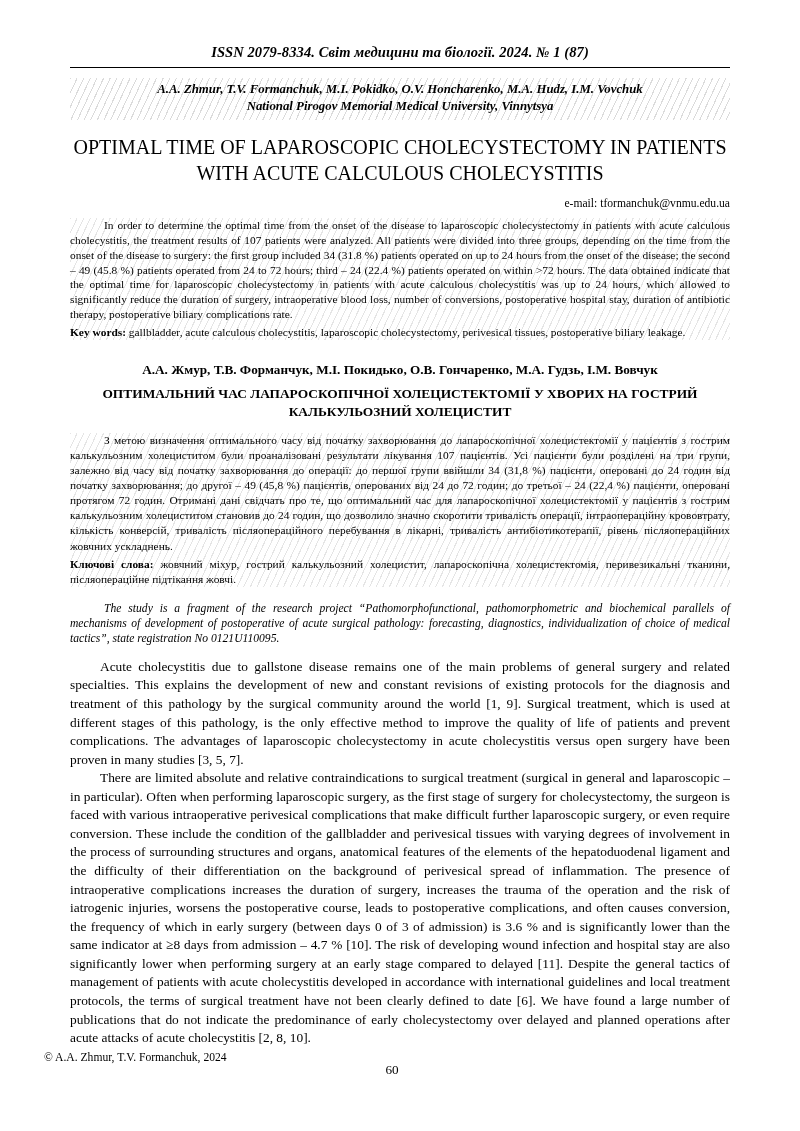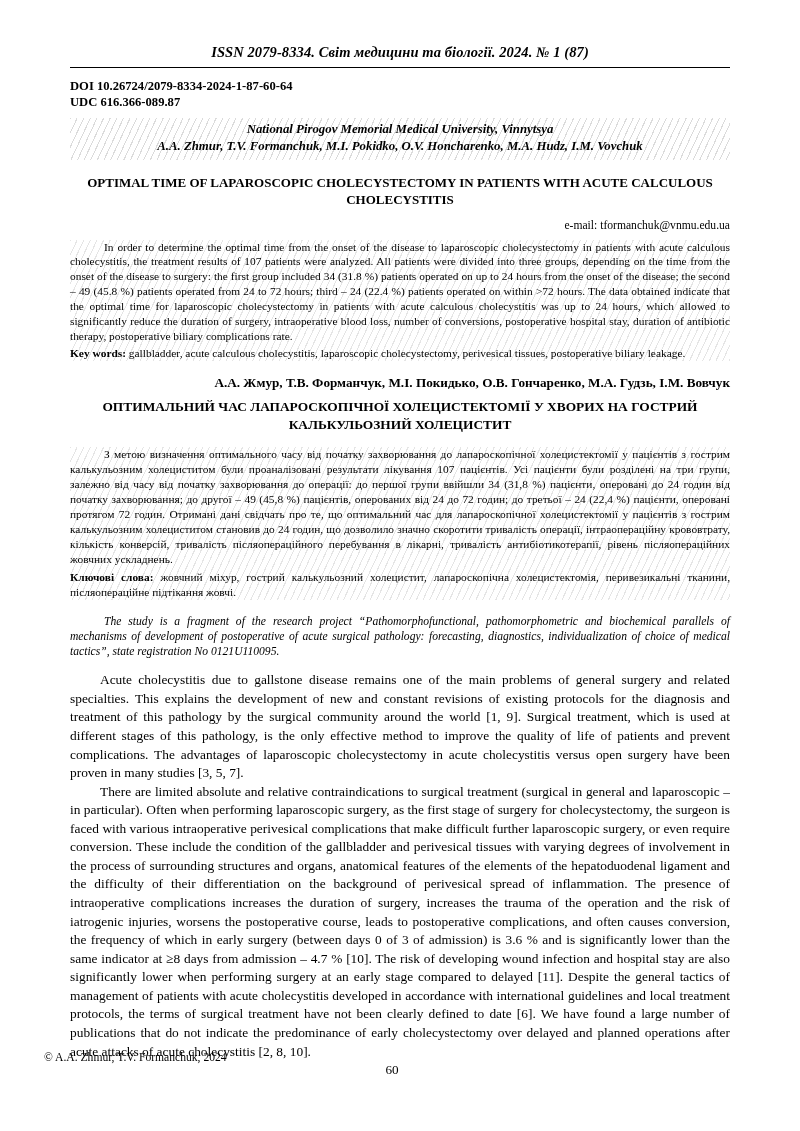--- a/index.html
+++ b/index.html
@@ -51,22 +51,22 @@
        rgba(0,0,0,0.14) 1px,
        rgba(0,0,0,0) 1px,
        rgba(0,0,0,0) 6px);
     padding: 3px 0 4px 0;
     text-decoration: line-through;
     text-decoration-color: rgba(0,0,0,0.0);
   }
   .authors-line { display:block; }
   .title-en {
     text-align: center;
-    font-weight: bold;
-    font-size: 13px;
+    font-weight: normal;
+    font-size: 20px;
     line-height: 1.34;
     margin-top: 14px;
     text-transform: uppercase;
   }
   .email-line {
     text-align: right;
     font-size: 11.6px;
     margin-top: 10px;
     margin-bottom: 2px;
   }
@@ -81,24 +81,24 @@
   .kw b { font-weight: bold; }
   .hatch-band {
     background-image: repeating-linear-gradient(
        115deg,
        rgba(0,0,0,0.10) 0px,
        rgba(0,0,0,0.10) 1px,
        rgba(0,0,0,0) 1px,
        rgba(0,0,0,0) 6px);
   }
   .authors-ua {
-    text-align: right;
+    text-align: center;
     font-weight: bold;
     font-size: 13.2px;
-    margin-top: 14px;
+    margin-top: 22px;
   }
   .title-ua {
     text-align: center;
     font-weight: bold;
     font-size: 13.4px;
     line-height: 1.36;
     margin-top: 7px;
     text-transform: uppercase;
   }
   .abstract-ua {
@@ -142,28 +142,24 @@
   }
 </style>
 </head>
 <body>
 
 <div class="page">
 
   <div class="journal-header">ISSN 2079-8334. Світ медицини та біології. 2024. № 1 (87)</div>
   <hr class="header-rule">
 
-  <div class="ids">
-    <div>DOI 10.26724/2079-8334-2024-1-87-60-64</div>
-    <div>UDC 616.366-089.87</div>
-  </div>
 
   <div class="authors-block">
+    <span class="authors-line">A.A. Zhmur, T.V. Formanchuk, M.I. Pokidko, O.V. Honcharenko, M.A. Hudz, I.M. Vovchuk</span>
     <span class="authors-line">National Pirogov Memorial Medical University, Vinnytsya</span>
-    <span class="authors-line">A.A. Zhmur, T.V. Formanchuk, M.I. Pokidko, O.V. Honcharenko, M.A. Hudz, I.M. Vovchuk</span>
   </div>
 
   <div class="title-en">OPTIMAL TIME OF LAPAROSCOPIC CHOLECYSTECTOMY IN PATIENTS WITH ACUTE CALCULOUS CHOLECYSTITIS</div>
 
   <div class="email-line">e-mail: tformanchuk@vnmu.edu.ua</div>
 
   <div class="abstract hatch-band">
     <p>In order to determine the optimal time from the onset of the disease to laparoscopic cholecystectomy in patients with acute calculous cholecystitis, the treatment results of 107 patients were analyzed. All patients were divided into three groups, depending on the time from the onset of the disease to surgery: the first group included 34 (31.8 %) patients operated on up to 24 hours from the onset of the disease; the second – 49 (45.8 %) patients operated from 24 to 72 hours; third – 24 (22.4 %) patients operated on within &gt;72 hours. The data obtained indicate that the optimal time for laparoscopic cholecystectomy in patients with acute calculous cholecystitis was up to 24 hours, which allowed to significantly reduce the duration of surgery, intraoperative blood loss, number of conversions, postoperative hospital stay, duration of antibiotic therapy, postoperative biliary complications rate.</p>
     <p class="kw"><b>Key words:</b> <span>gallbladder, acute calculous cholecystitis, laparoscopic cholecystectomy, perivesical tissues, postoperative biliary leakage.</span></p>
   </div>

